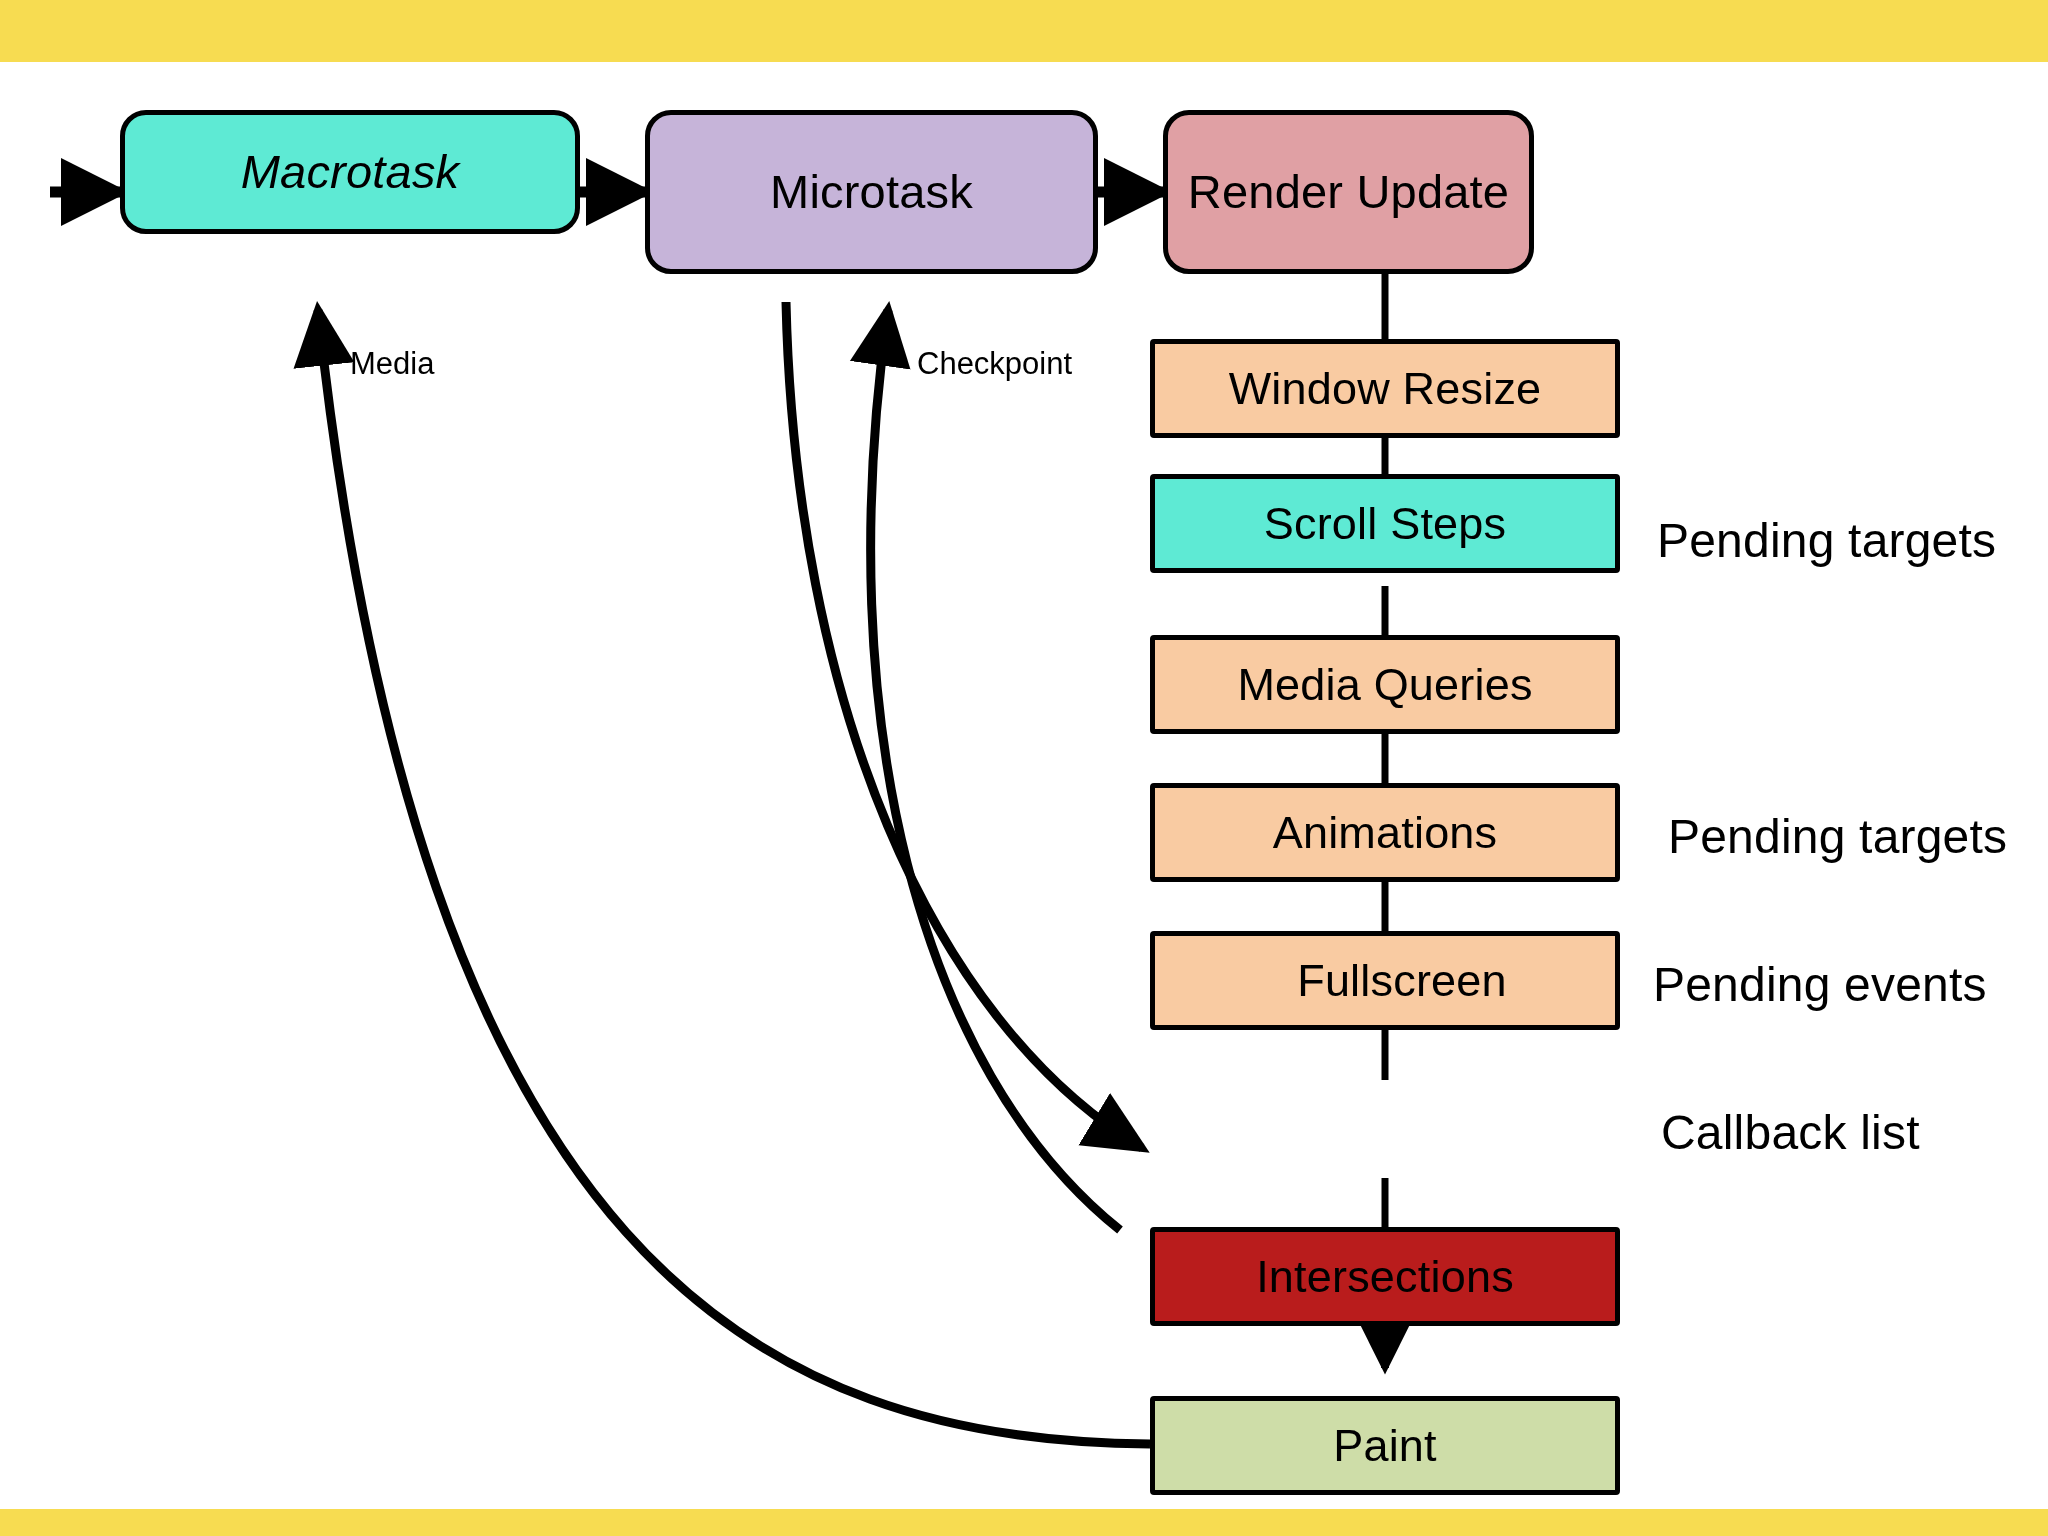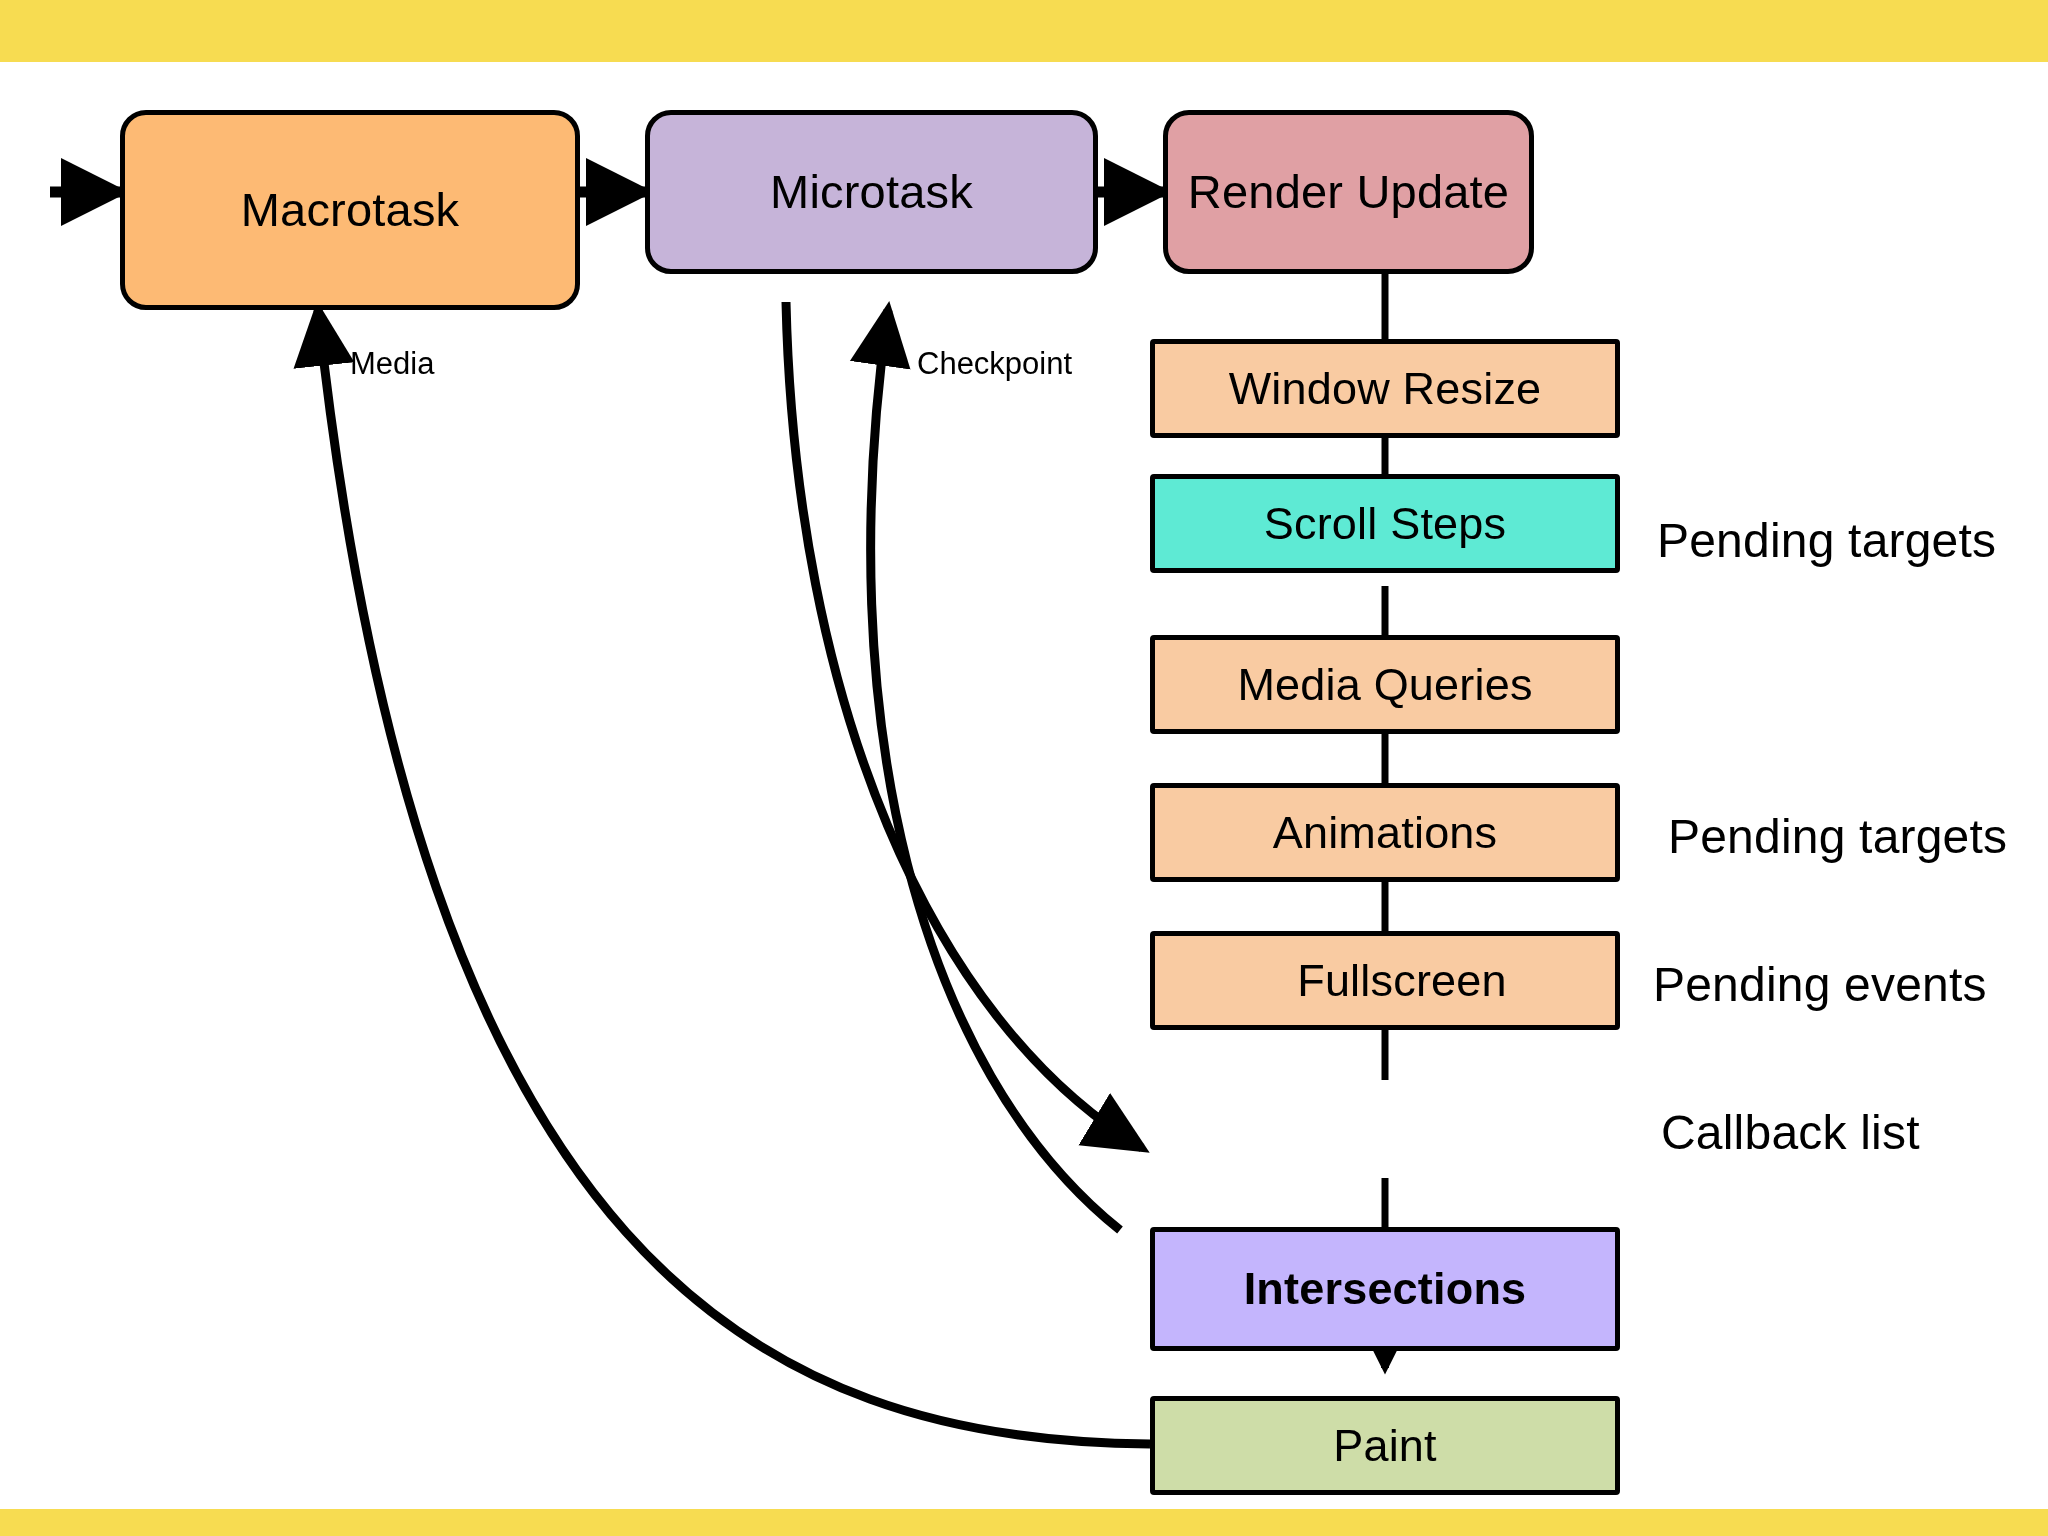--- a/index.html
+++ b/index.html
@@ -100,21 +100,21 @@
 
     <line x1="1385" y1="1326" x2="1385" y2="1368" stroke="#000000" stroke-width="8" marker-end="url(#arrowhead)"></line>
 
     <path d="M 1150 1444 C 760 1441 420 1260 318 310" fill="none" stroke="#000000" stroke-width="9" marker-end="url(#arrowhead-thin)"></path>
 
     <path d="M 786 302 C 795 700 930 1020 1142 1148" fill="none" stroke="#000000" stroke-width="9" marker-end="url(#arrowhead-thin)"></path>
 
     <path d="M 1120 1230 C 920 1070 830 720 888 310" fill="none" stroke="#000000" stroke-width="9" marker-end="url(#arrowhead-thin)"></path>
   </svg>
 
-  <div class="node big" id="node-macrotask" style="left: 120px; top: 110px; width: 460px; height: 200px; background: #fdba74;">
+  <div class="node big" id="node-macrotask" style="left: 120px; top: 110px; width: 460px; height: 124px; background: #5eead4; font-style: italic;">
     <span>Macrotask</span>
   </div>
 
   <div class="node big" id="node-microtask" style="left: 645px; top: 110px; width: 453px; height: 164px; background: rgb(198, 180, 217);">
     <span>Microtask</span>
   </div>
 
   <div class="node big" id="node-render-update" style="left: 1163px; top: 110px; width: 371px; height: 164px; background: rgb(224, 160, 164);">
     <span>Render Update</span>
   </div>
@@ -127,21 +127,21 @@
   </div>
   <div class="node step" style="left: 1150px; top: 635px; width: 470px; height: 99px; background: rgb(249, 203, 162);">
     <span>Media Queries</span>
   </div>
   <div class="node step" style="left: 1150px; top: 783px; width: 470px; height: 99px; background: rgb(249, 203, 162);">
     <span>Animations</span>
   </div>
   <div class="node step" style="left: 1150px; top: 931px; width: 470px; height: 99px; background: rgb(249, 203, 162); padding-left: 34px;">
     <span>Fullscreen</span>
   </div>
-  <div class="node step" style="left: 1150px; top: 1227px; width: 470px; height: 124px; background: #c4b5fd; font-weight: bold;">
+  <div class="node step" style="left: 1150px; top: 1227px; width: 470px; height: 99px; background: #b91c1c;">
     <span>Intersections</span>
   </div>
 
   <div class="node step" id="node-paint" style="left: 1150px; top: 1396px; width: 470px; height: 99px; background: rgb(206, 221, 168);">
     <span>Paint</span>
   </div>
 
   <div class="side-label" style="left:1657px; top:513px;">Pending targets</div>
   <div class="side-label" style="left:1668px; top:809px;">Pending targets</div>
   <div class="side-label" style="left:1653px; top:957px;">Pending events</div>

